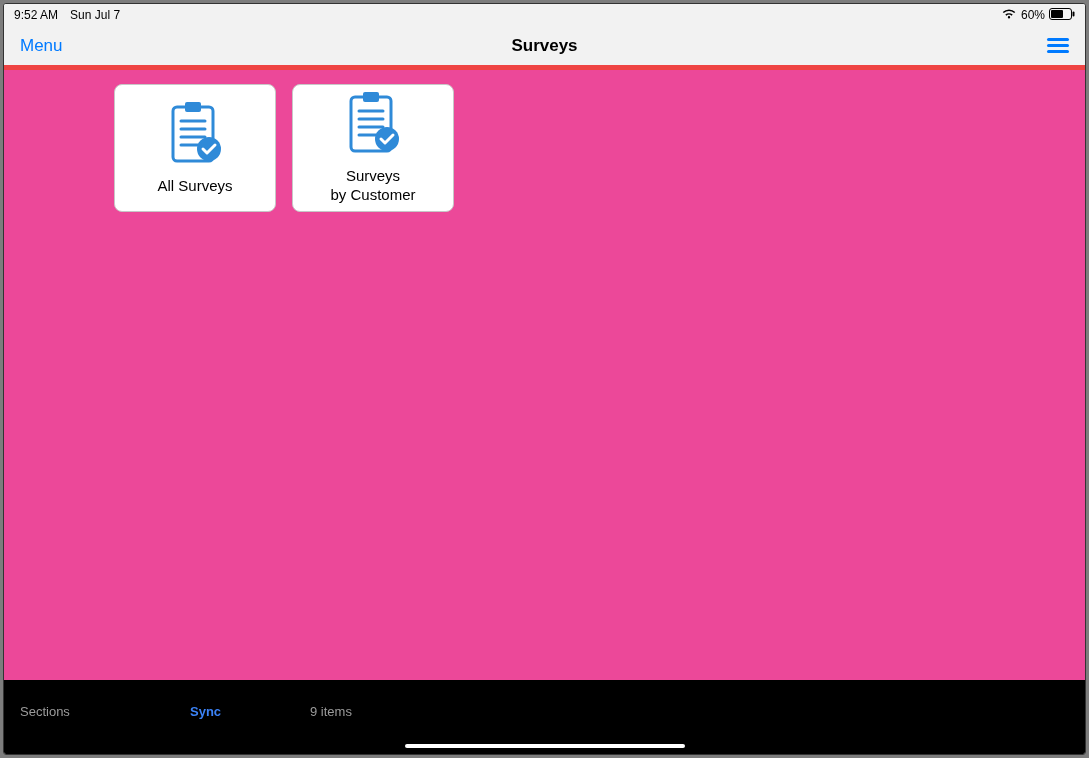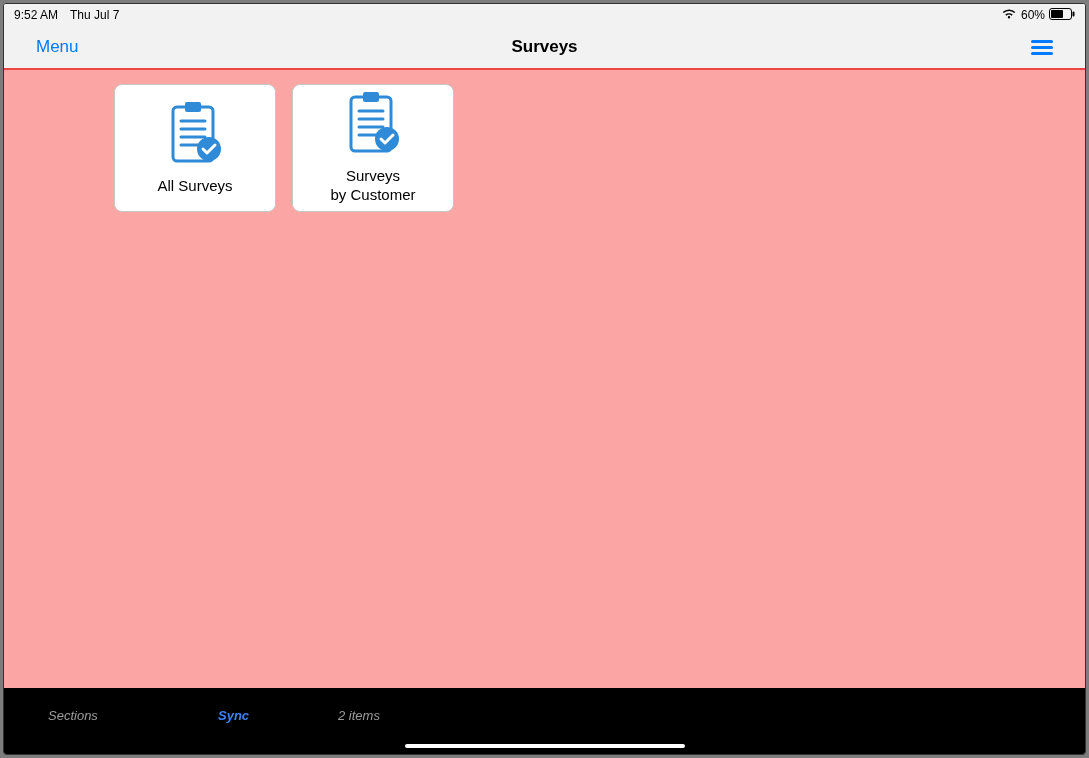--- a/index.html
+++ b/index.html
@@ -35,24 +35,24 @@
     }
     .status-left { display: flex; gap: 12px; }
     .status-right { margin-left: auto; display:flex; align-items:flex-start; gap:4px; }
     .wifi-icon { display:inline-block; }
     .battery-icon { display:inline-flex; align-items:center; }
 
     
     .nav-bar {
       height: 44px;
       background: #f2f2f2;
-      border-bottom: 2px solid #ef4444;
-      display: flex;
-      align-items: center;
-      padding: 0 32px;
+      border-bottom: 5px solid #ef4444;
+      display: flex;
+      align-items: center;
+      padding: 0 16px;
       position: relative;
     }
     .nav-left {
       color: #007aff;
       font-size: 17px;
       font-weight: 400;
       cursor: pointer;
     }
     .nav-title {
       position: absolute;
@@ -77,21 +77,21 @@
       width: 22px;
       height: 3px;
       background: #007aff;
       border-radius: 2px;
       display: block;
     }
 
     
     .content {
       flex: 1;
-      background: #fca5a5;
+      background: #ec4899;
       padding: 14px 110px;
       display: flex;
       gap: 16px;
       align-items: flex-start;
     }
     .tile {
       width: 162px;
       height: 128px;
       background: #fff;
       border: 1px solid #c7c7c7;
@@ -107,29 +107,28 @@
     .tile-label {
       font-size: 15px;
       color: #000;
       text-align: center;
       line-height: 1.25;
       white-space: pre-line;
     }
 
     
     .bottom-bar {
-      height: 66px;
+      height: 74px;
       background: #000;
       display: flex;
       align-items: center;
-      padding: 0 28px 12px 44px;
+      padding: 0 28px 12px 16px;
       font-size: 13px;
       color: #9b9b9b;
       position: relative;
-      font-style: italic;
     }
     .bottom-bar .bi { white-space: nowrap; }
     .bi-sections { width: 170px; }
     .bi-sync { color: #3b82f6; font-weight:600; cursor:pointer; width: 120px; }
     .bi-lastsync { width: 240px; }
     .bi-items { width: 120px; }
     .bi-url { color: #2f8ad8; font-weight:600; margin-left:auto; cursor:pointer; }
     .home-indicator {
       position: absolute;
       bottom: 6px;
@@ -142,21 +141,21 @@
     }
   </style>
 </head>
 <body>
 
 <div class="device-frame">
 
   <div class="status-bar">
     <div class="status-left">
       <span>9:52 AM</span>
-      <span>Thu Jul 7</span>
+      <span>Sun Jul 7</span>
     </div>
     <div class="status-right">
       <span class="wifi-icon">
         <svg width="16" height="12" viewBox="0 0 16 12">
           <path d="M8 10.5a1.2 1.2 0 1 0 0-2.4 1.2 1.2 0 0 0 0 2.4zM4.3 6.6a5.4 5.4 0 0 1 7.4 0l-1.1 1.1a3.8 3.8 0 0 0-5.2 0L4.3 6.6zM1.7 4a9 9 0 0 1 12.6 0l-1.1 1.1a7.4 7.4 0 0 0-10.4 0L1.7 4z" fill="#000"></path>
         </svg>
       </span>
       <span>60%</span>
       <span class="battery-icon">
         <svg width="26" height="12" viewBox="0 0 26 12">
@@ -213,17 +212,17 @@
       </span>
       <div class="tile-label">Surveys
 by Customer</div>
     </div>
 
   </div>
 
   <div class="bottom-bar">
     <span class="bi bi-sections">Sections</span>
     <span class="bi bi-sync">Sync</span>
-    <span class="bi bi-items">2 items</span>
+    <span class="bi bi-items">9 items</span>
     <div class="home-indicator"></div>
   </div>
 
 </div>
 
 </body></html>

